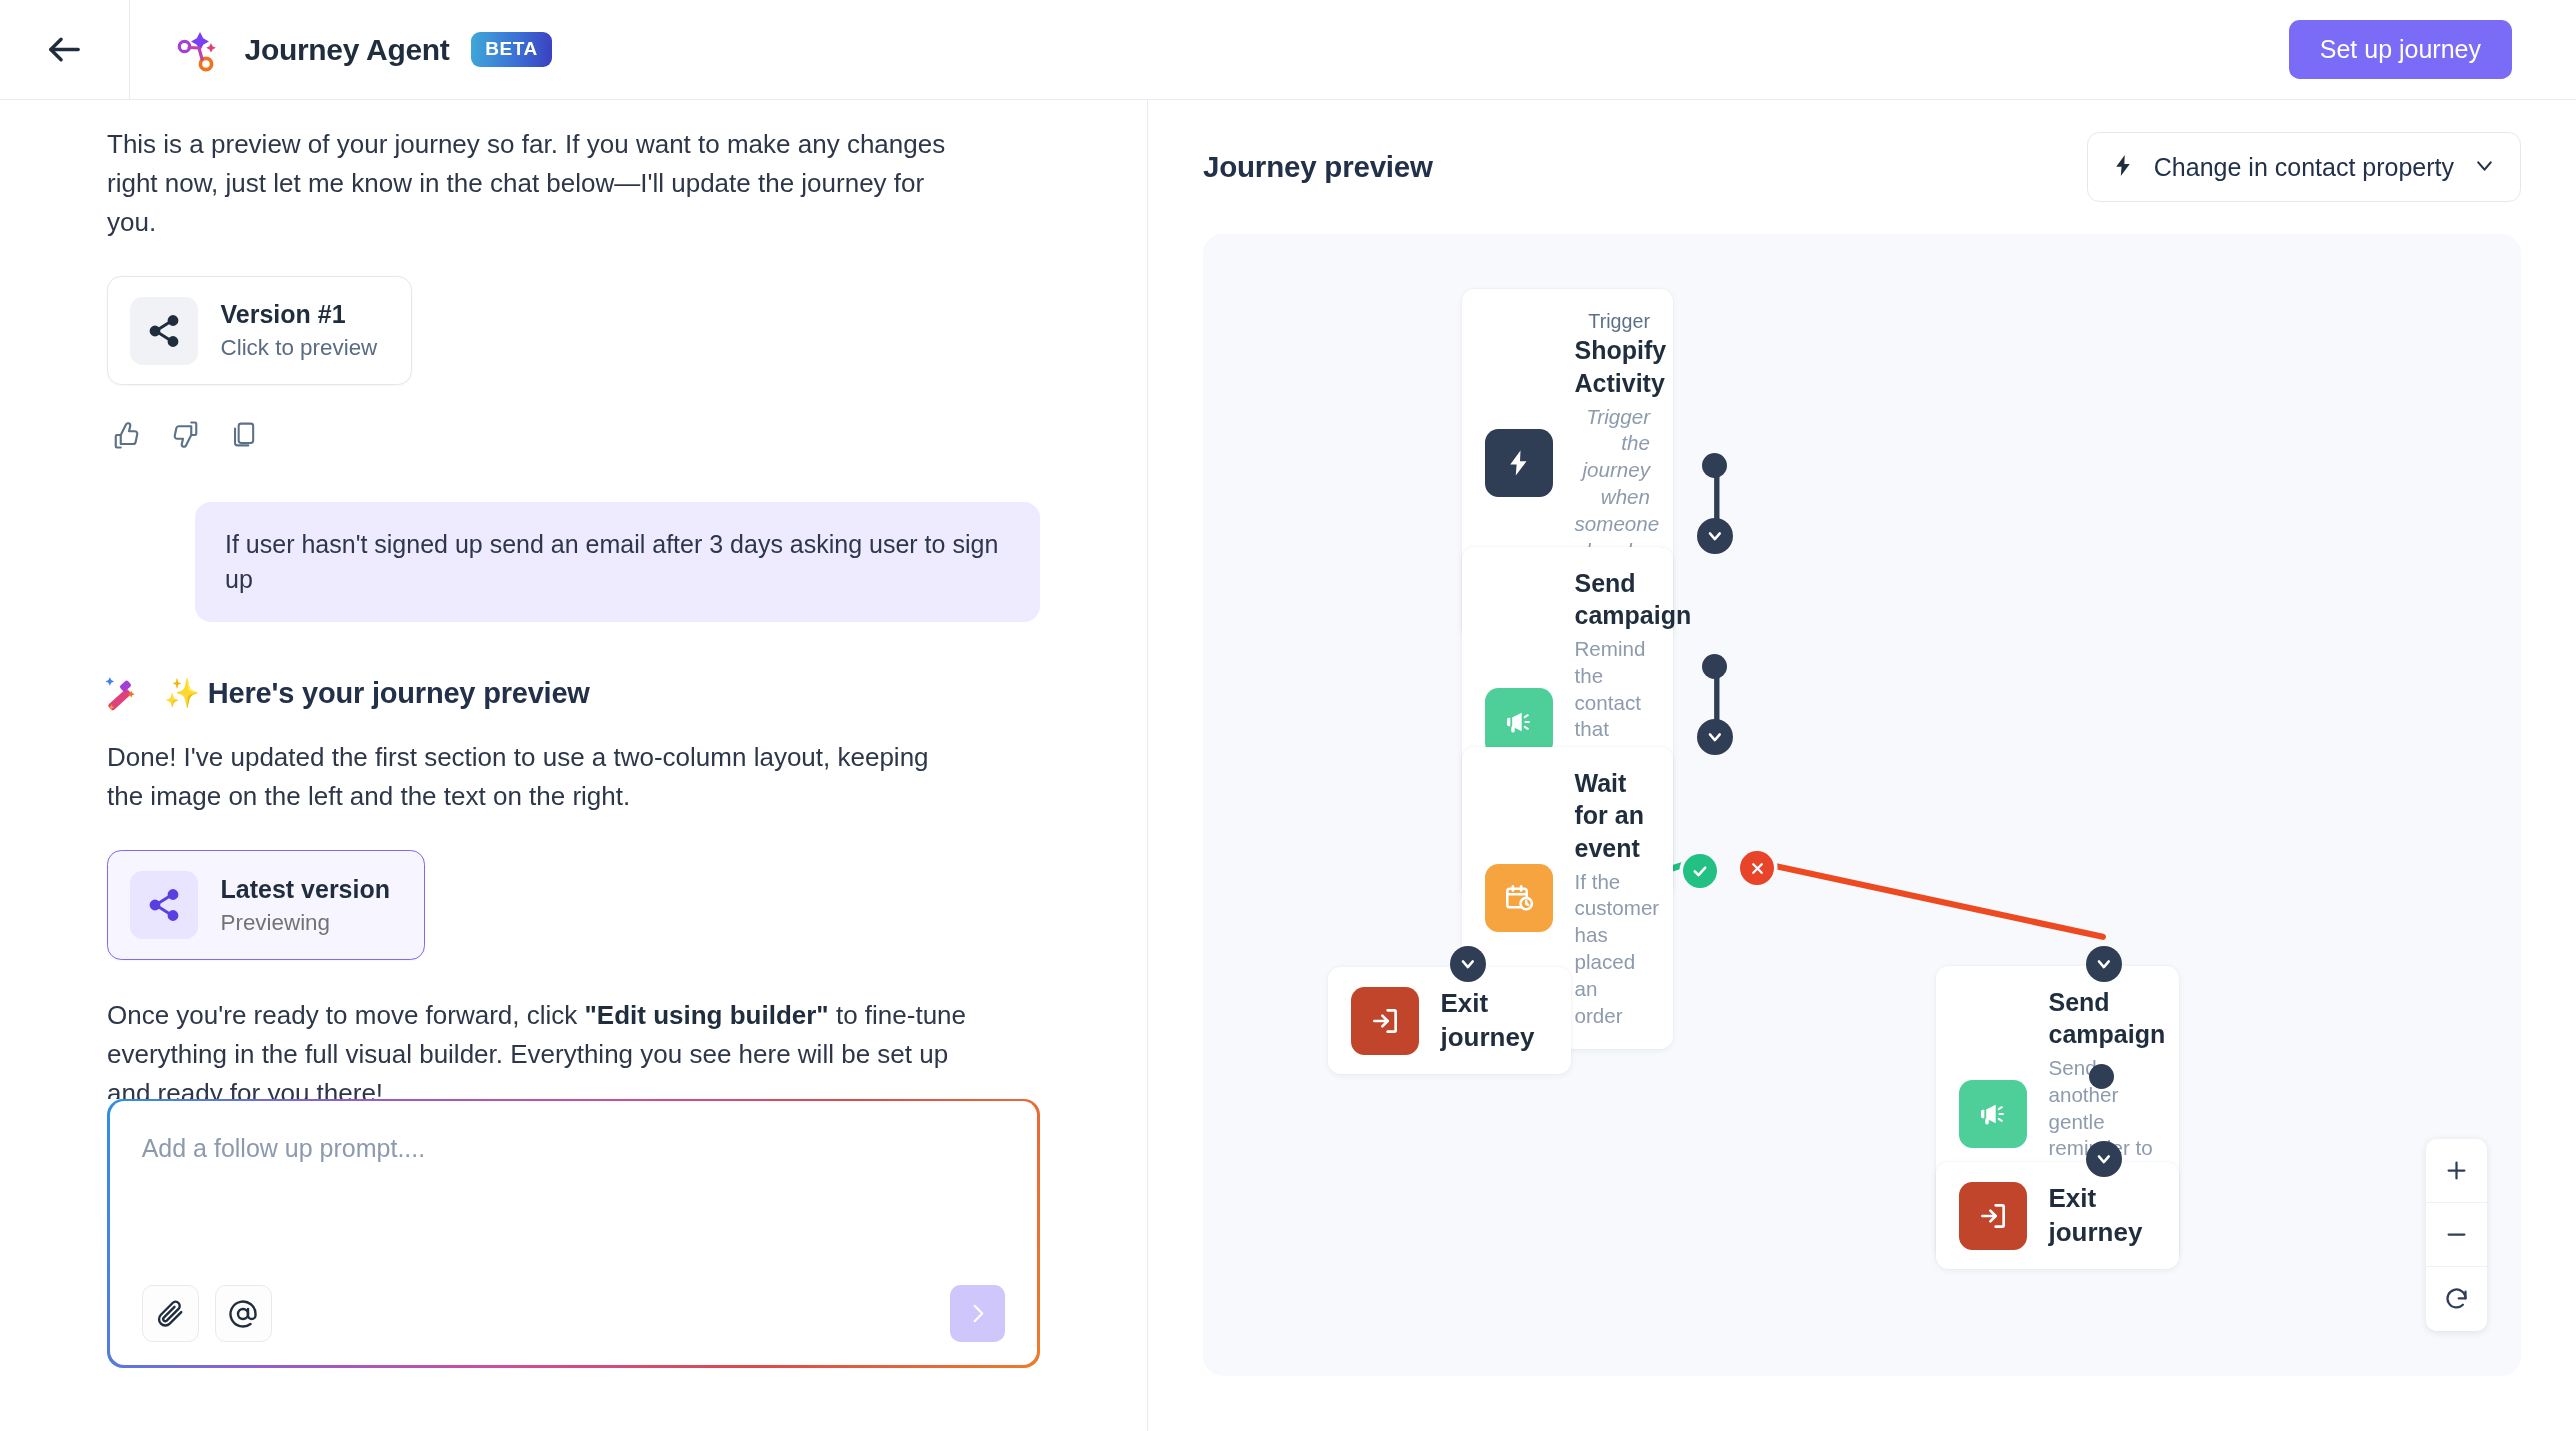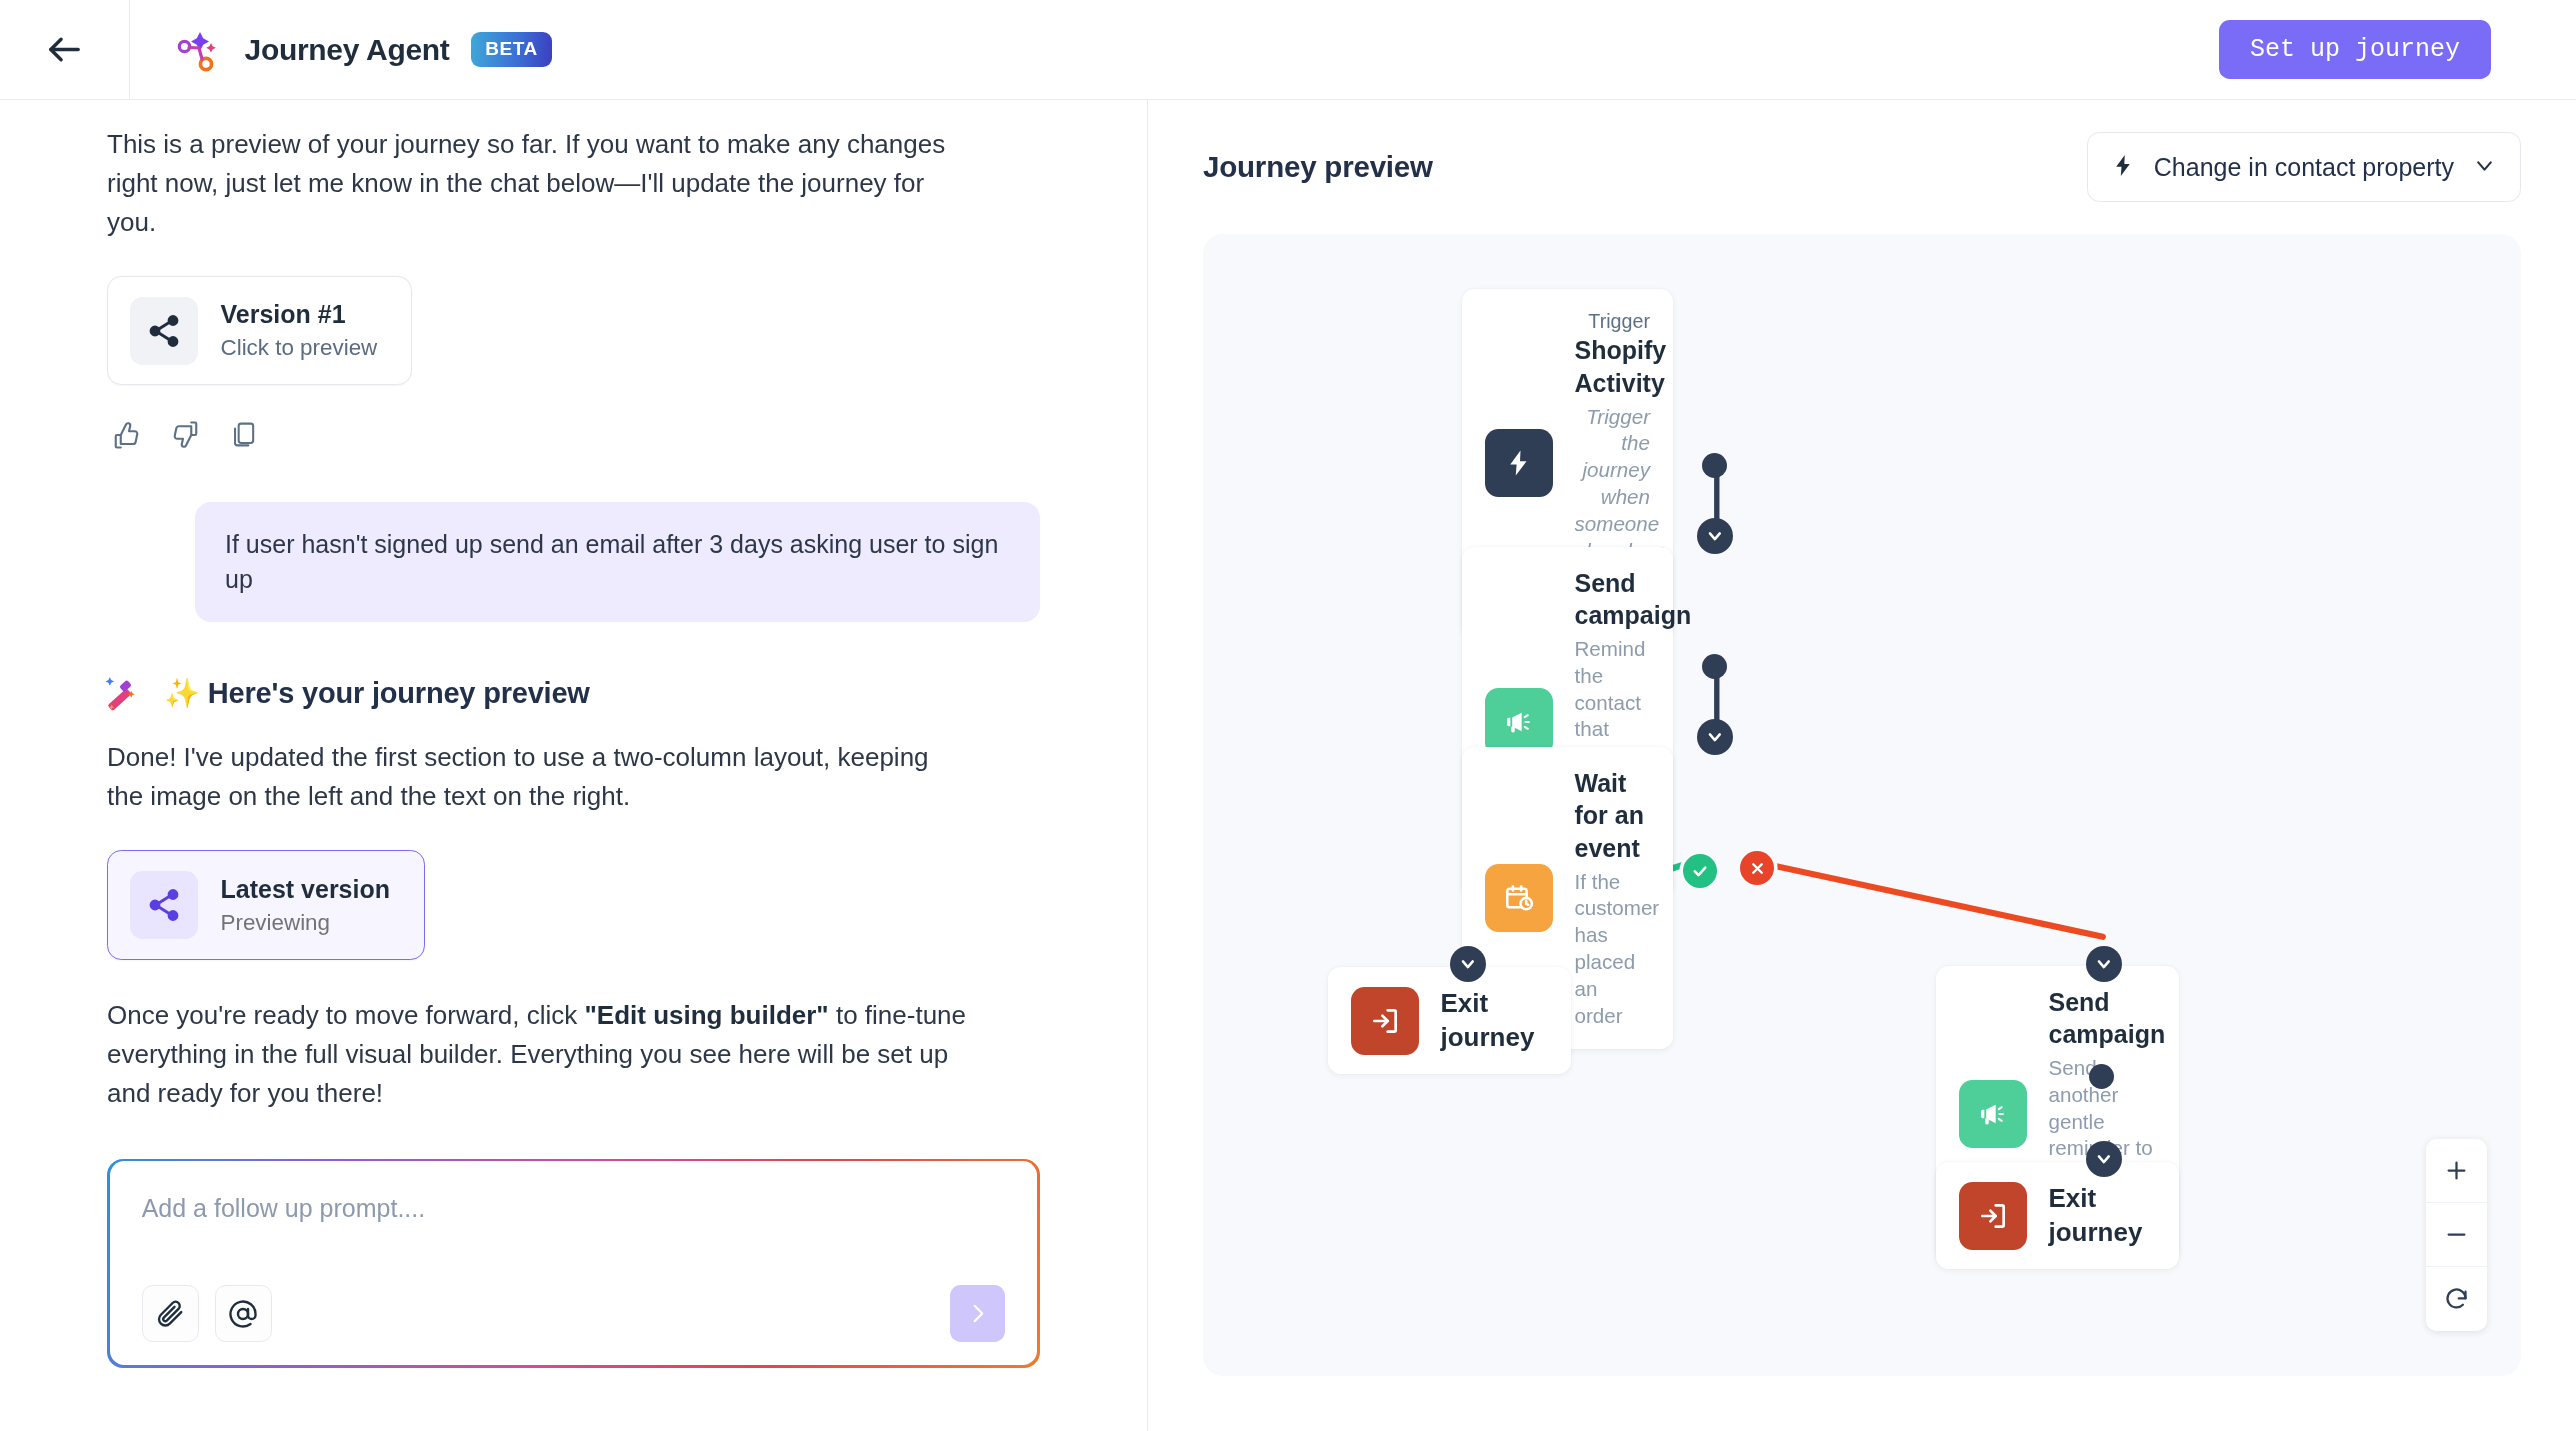--- a/index.html
+++ b/index.html
@@ -26,21 +26,21 @@
   }
   .back-arrow { width: 41px; height: 41px; display: block; cursor: pointer; }
   .brand { display: flex; align-items: center; gap: 21.5px; margin-left: 45px; }
   .brand-logo { width: 48px; height: 48px; display: block; }
   .brand-title { font-size: 30px; font-weight: bold; color: #1f2d3d; letter-spacing: -0.3px; }
   .beta-badge {
     font-size: 19px; font-weight: bold; color: #fff; letter-spacing: 0.5px;
     padding: 6.3px 14.3px 7.2px; border-radius: 9px;
     background: linear-gradient(95deg, #3fa8d8 0%, #3b6fd4 58%, #3b3fc0 100%);
   }
-  .topbar-right { margin-left: auto; margin-right: 85px; font-family: Liberation Mono, monospace; }
+  .topbar-right { margin-left: auto; margin-right: 64px; }
   .btn-primary {
     background: #7a6cf7; color: #fff; border: none; cursor: pointer;
     font-family: inherit; font-size: 25px; font-weight: normal;
     padding: 17px 31px; border-radius: 10.7px; line-height: 1;
   }
 
   
   .body-split { display: flex; flex: 1; min-height: 0; position: relative; }
 
   
@@ -92,21 +92,21 @@
   .wand-icon { width: 41px; height: 41px; flex: none; }
   .section-title { font-size: 29px; font-weight: bold; color: #22304a; letter-spacing: -0.2px; }
 
   
   .composer-wrap { padding: 0 107px 63px; }
   .composer {
     position: relative; border-radius: 16px; padding: 2.7px;
     background: linear-gradient(110deg,#2f8fe0 0%,#8a5fd6 22%,#cf4d9b 48%,#e0474a 72%,#ee7b2c 100%);
   }
   .composer-inner {
-    background: #fff; border-radius: 14.3px; height: 204px;
+    background: #fff; border-radius: 14.3px; height: 264px;
     padding: 30px 32px 23px; display: flex; flex-direction: column;
   }
   .composer-input {
     border: none; outline: none; background: transparent; resize: none;
     font-family: inherit; font-size: 25px; color: #2d3748; width: 100%;
     flex: 1; line-height: 1.4;
   }
   .composer-input::placeholder { color: #8d99ad; }
   .composer-bar { display: flex; align-items: center; gap: 16px; }
   .tool-btn {

